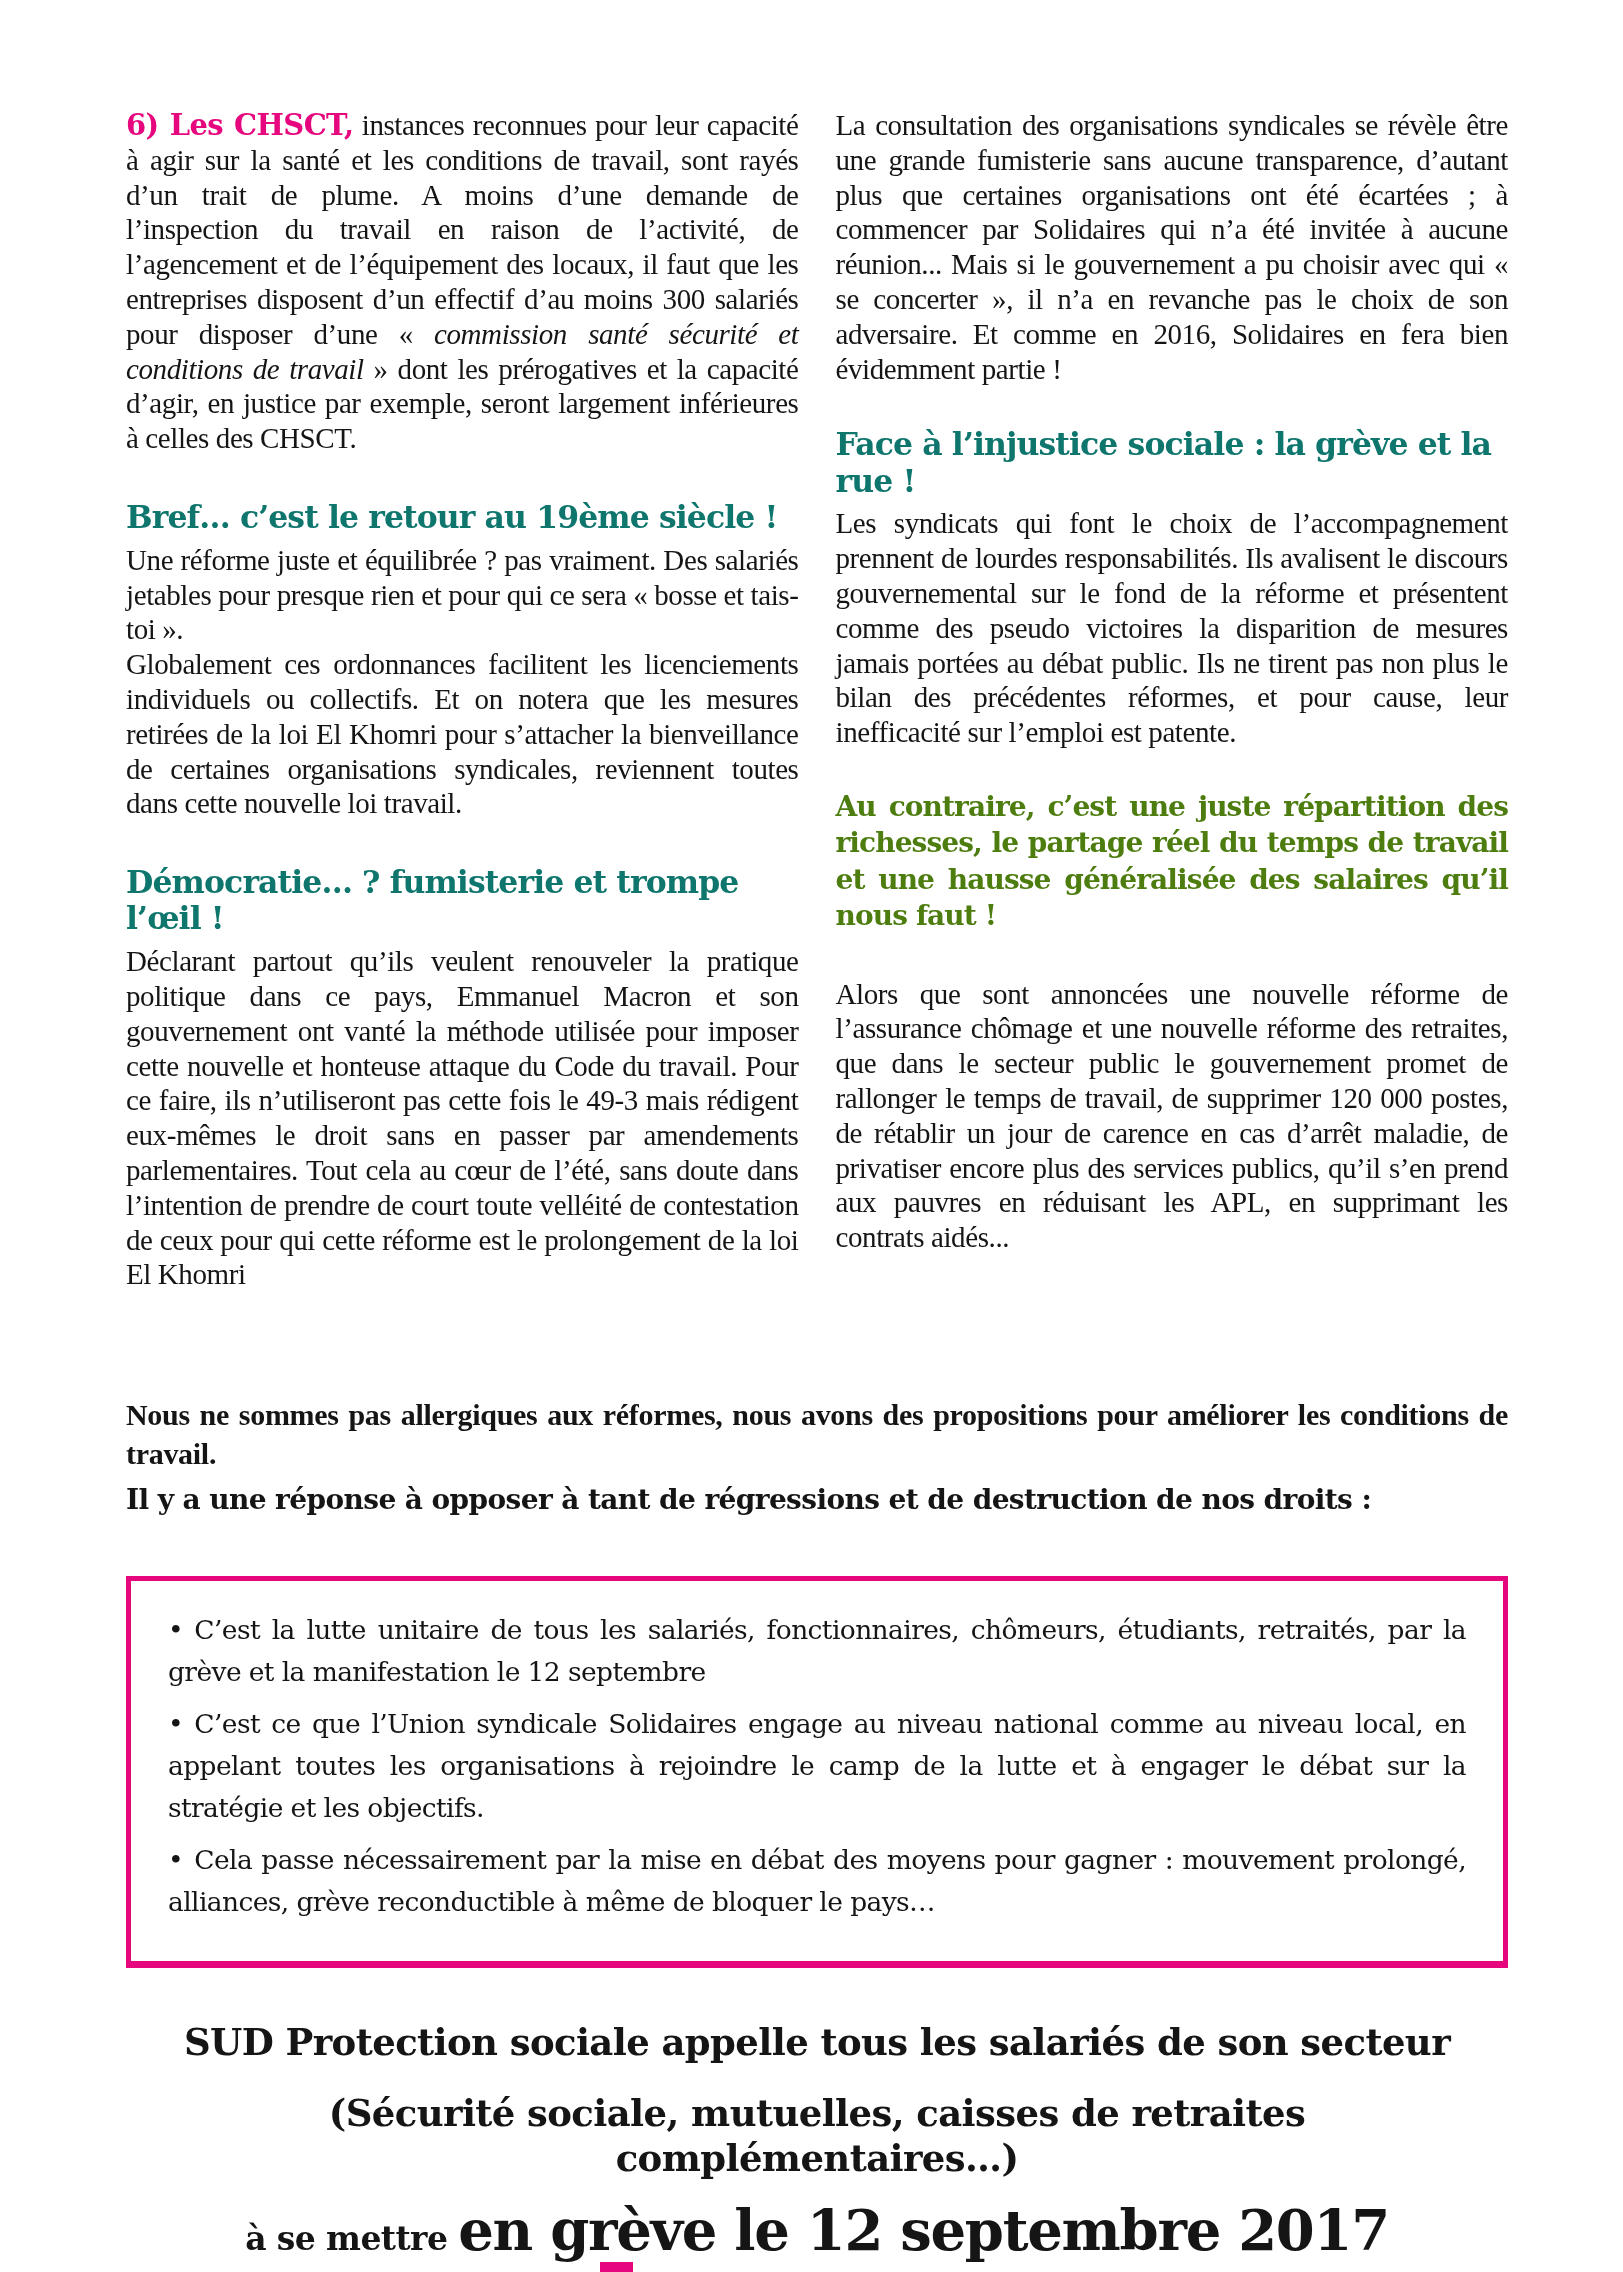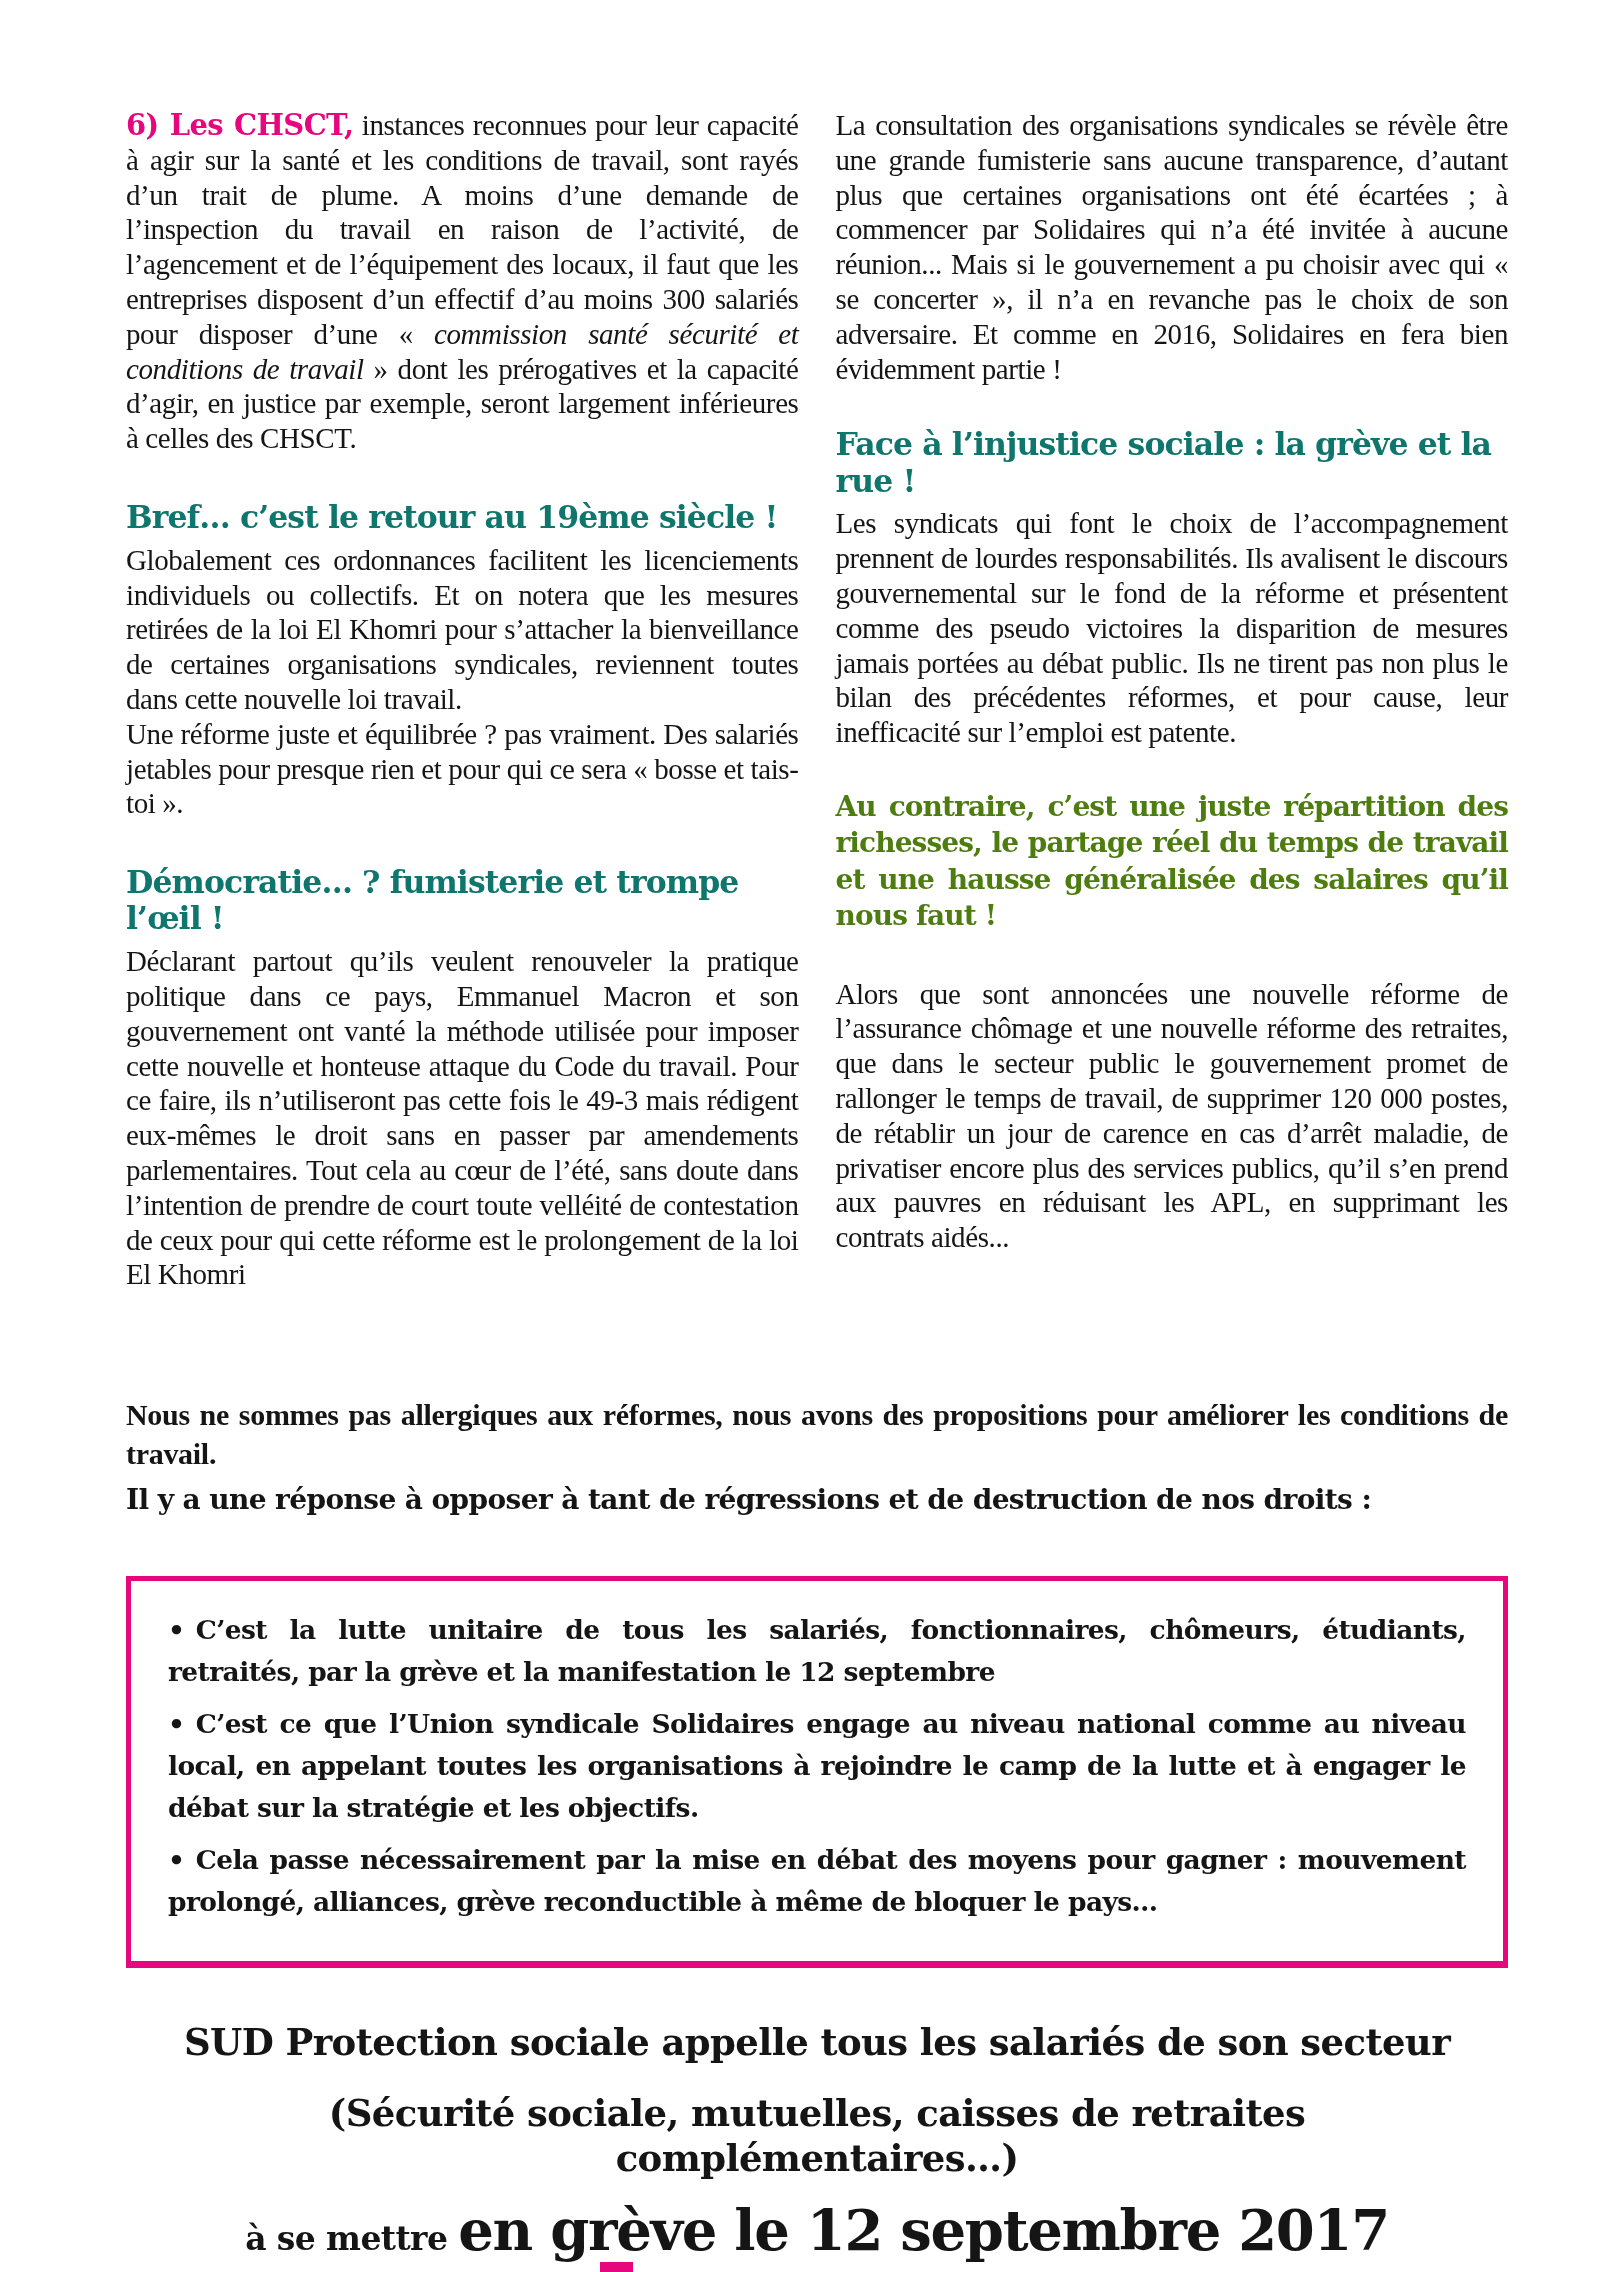--- a/index.html
+++ b/index.html
@@ -84,21 +84,21 @@
   }
   .callout-box {
     box-sizing: border-box;
     margin-top: 58px;
     border: 5.7px solid #e6077e;
     border-bottom-width: 7.6px;
     padding: 28px 37px 39px 37px;
   }
   .bullet {
     font-family: "DejaVu Serif", serif;
-    font-weight: bold;
+    font-weight: normal;
     font-size: 26.5px;
     line-height: 1.58;
     letter-spacing: -0.6px;
     text-align: justify;
     margin: 0 0 10px 0;
   }
   .bullet:last-child { margin-bottom: 0; }
   .bullet .glyph { margin-right: 11.3px; }
   .footer {
     margin-top: 52px;
@@ -142,22 +142,22 @@
 <body>
 
 <div class="page">
 
   <div class="columns">
 
     <div class="col">
       <p class="body-text"><span class="lead-pink">6) Les CHSCT,</span><span> instances reconnues pour leur capacité à agir sur la santé et les conditions de travail, sont rayés d’un trait de plume. A moins d’une demande de l’inspection du travail en raison de l’activité, de l’agencement et de l’équipement des locaux, il faut que les entreprises disposent d’un effectif d’au moins 300 salariés pour disposer d’une « </span><i class="inner">commission santé sécurité et conditions de travail</i><span> » dont les prérogatives et la capacité d’agir, en justice par exemple, seront largement inférieures à celles des CHSCT.</span></p>
 
       <h2 class="h2">Bref… c’est le retour au 19ème siècle !</h2>
+      <p class="body-text">Une réforme juste et équilibrée ? pas vraiment. Des salariés jetables pour presque rien et pour qui ce sera « bosse et tais-toi ».</p>
       <p class="body-text">Globalement ces ordonnances facilitent les licenciements individuels ou collectifs. Et on notera que les mesures retirées de la loi El Khomri pour s’attacher la bienveillance de certaines organisations syndicales, reviennent toutes dans cette nouvelle loi travail.</p>
-      <p class="body-text">Une réforme juste et équilibrée ? pas vraiment. Des salariés jetables pour presque rien et pour qui ce sera « bosse et tais-toi ».</p>
 
       <h2 class="h2">Démocratie… ? fumisterie et trompe l’œil !</h2>
       <p class="body-text">Déclarant partout qu’ils veulent renouveler la pratique politique dans ce pays, Emmanuel Macron et son gouvernement ont vanté la méthode utilisée pour imposer cette nouvelle et honteuse attaque du Code du travail. Pour ce faire, ils n’utiliseront pas cette fois le 49-3 mais rédigent eux-mêmes le droit sans en passer par amendements parlementaires. Tout cela au cœur de l’été, sans doute dans l’intention de prendre de court toute velléité de contestation de ceux pour qui cette réforme est le prolongement de la loi El Khomri</p>
     </div>
 
     <div class="col">
       <p class="body-text">La consultation des organisations syndicales se révèle être une grande fumisterie sans aucune transparence, d’autant plus que certaines organisations ont été écartées ; à commencer par Solidaires qui n’a été invitée à aucune réunion... Mais si le gouvernement a pu choisir avec qui « se concerter », il n’a en revanche pas le choix de son adversaire. Et comme en 2016, Solidaires en fera bien évidemment partie !</p>
 
       <h2 class="h2 first-heading-gap">Face à l’injustice sociale : la grève et la rue !</h2>
       <p class="body-text">Les syndicats qui font le choix de l’accompagnement prennent de lourdes responsabilités. Ils avalisent le discours gouvernemental sur le fond de la réforme et présentent comme des pseudo victoires la disparition de mesures jamais portées au débat public. Ils ne tirent pas non plus le bilan des précédentes réformes, et pour cause, leur inefficacité sur l’emploi est patente.</p>

